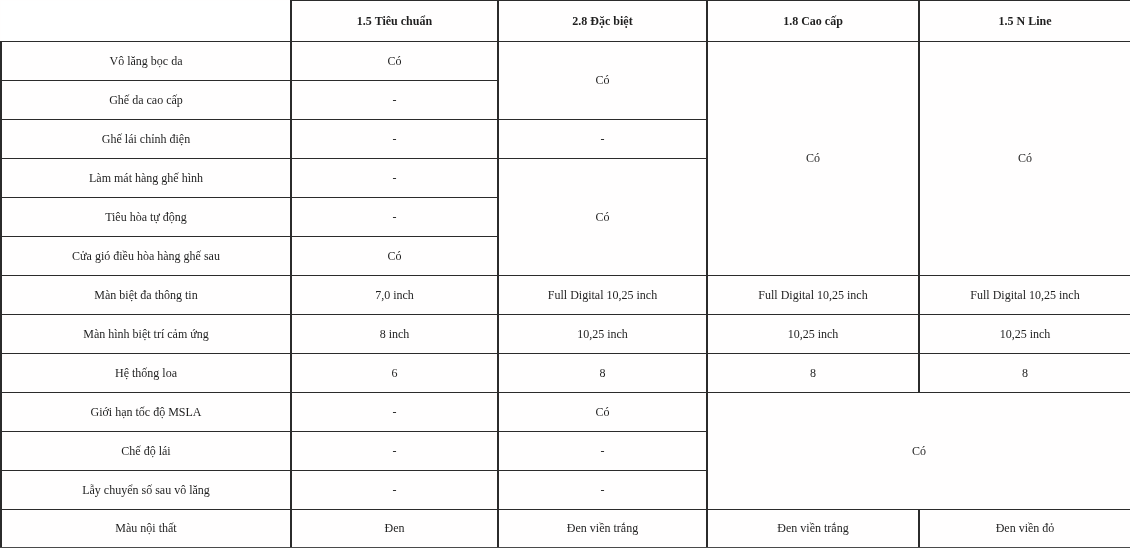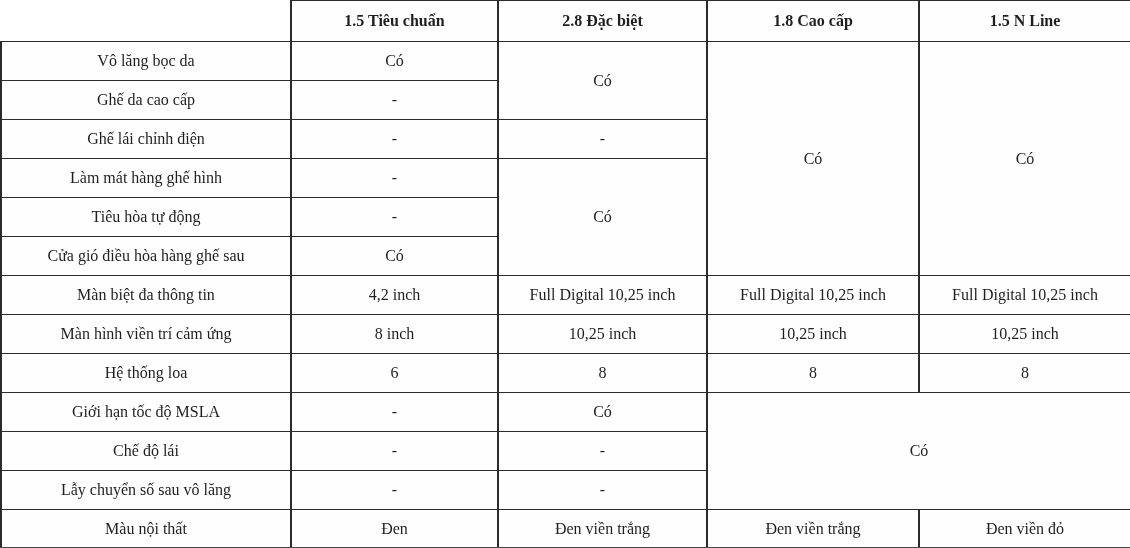--- a/index.html
+++ b/index.html
@@ -19,21 +19,21 @@
     border-right: 2px solid #4a4a4a;
   }
   .spec-table th,
   .spec-table td {
     border: 2px solid #2b2b2b;
     border-top-width: 1px;
     border-bottom-width: 1px;
     text-align: center;
     vertical-align: middle;
     padding: 0 6px;
-    font-size: 16px;
+    font-size: 12px;
     font-weight: normal;
     overflow: hidden;
     white-space: nowrap;
     margin-left: 28px;
   }
   .spec-table thead th {
     font-weight: bold;
     height: 40px;
   }
   .spec-table tbody tr {
@@ -90,27 +90,27 @@
     <tr>
       <td>Tiêu hòa tự động</td>
       <td>-</td>
     </tr>
     <tr>
       <td>Cửa gió điều hòa hàng ghế sau</td>
       <td>Có</td>
     </tr>
     <tr>
       <td>Màn biệt đa thông tin</td>
-      <td>4,2 inch</td>
+      <td>7,0 inch</td>
       <td>Full Digital 10,25 inch</td>
       <td>Full Digital 10,25 inch</td>
       <td>Full Digital 10,25 inch</td>
     </tr>
     <tr>
-      <td>Màn hình viền trí cảm ứng</td>
+      <td>Màn hình biệt trí cảm ứng</td>
       <td>8 inch</td>
       <td>10,25 inch</td>
       <td>10,25 inch</td>
       <td>10,25 inch</td>
     </tr>
     <tr>
       <td>Hệ thống loa</td>
       <td>6</td>
       <td>8</td>
       <td>8</td>

